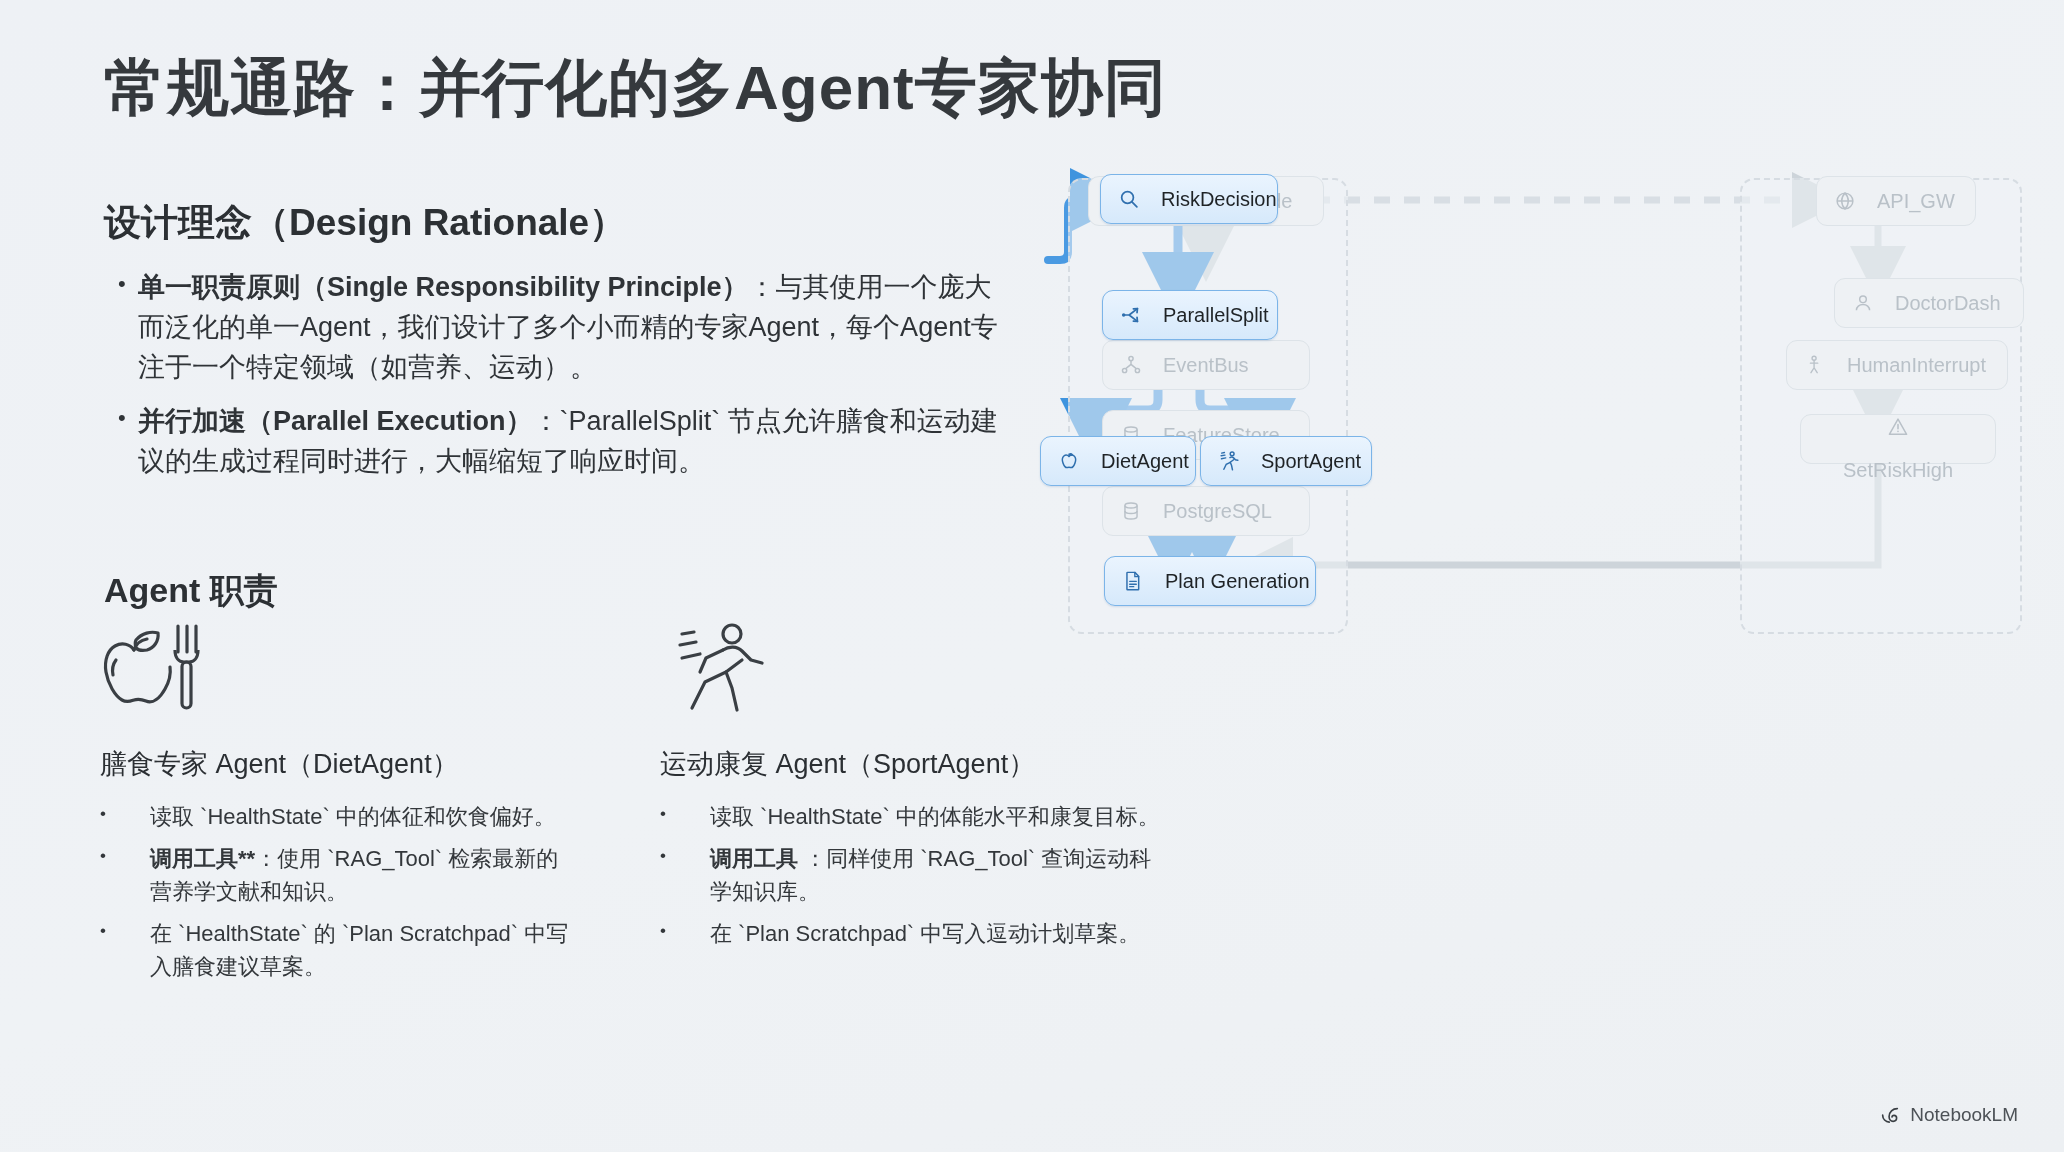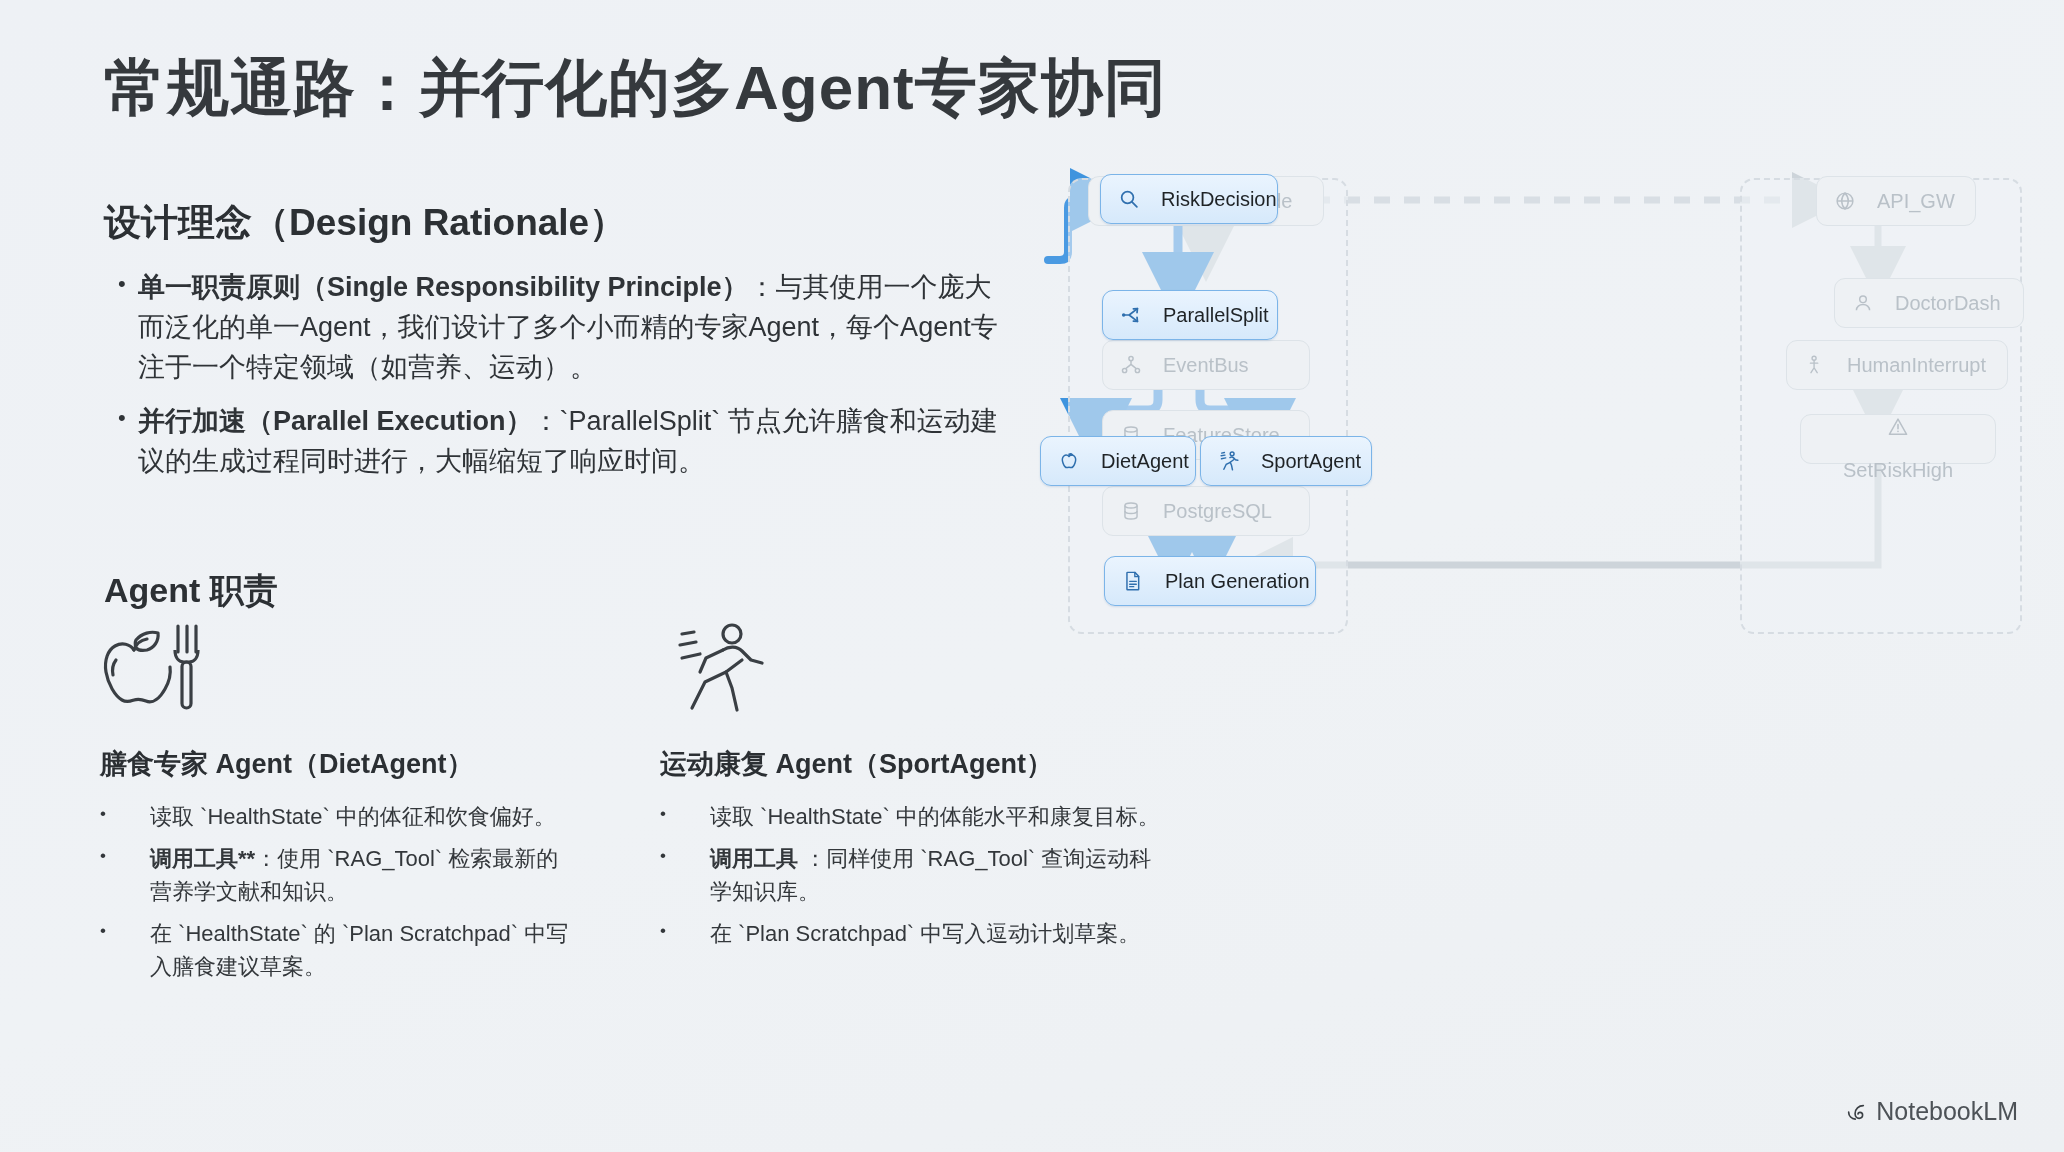--- a/index.html
+++ b/index.html
@@ -38,21 +38,21 @@
   }
   .bullet .btext{flex:1 1 auto;}
   .bullet b{font-weight:700;}
 
   
   .agent{position:absolute;top:620px;}
   #agent-diet{left:100px;width:470px;}
   #agent-sport{left:660px;width:500px;}
   .agent-icon{height:96px;margin-bottom:30px;}
   .agent-title{
-    font-size:27px;font-weight:700;color:#2b2f33;margin-bottom:18px;white-space:nowrap;
+    font-size:27px;font-weight:400;color:#2b2f33;margin-bottom:18px;white-space:nowrap;
   }
   .agent ul{list-style:none;margin:0;padding:0;}
   .agent li{
     display:flex;align-items:flex-start;
     font-size:22px;line-height:1.5;color:#33373b;margin-bottom:9px;
   }
   .agent li .dot{flex:0 0 auto;width:18px;font-size:17px;line-height:1.62;}
   .agent li .btext{flex:1 1 auto;margin-left:32px;}
   .agent li b{font-weight:700;text-align:right;}
 
@@ -79,21 +79,21 @@
     color:#1f2326;
     box-shadow:0 1px 2px rgba(60,110,170,.18);
   }
   .node .nicon{display:flex;align-items:center;justify-content:center;width:24px;height:24px;flex:0 0 auto;}
 
   svg{display:block;overflow:visible;}
 
   .footer{
     position:absolute;right:46px;bottom:26px;
     display:flex;align-items:center;gap:9px;
-    font-size:25px;color:#4d5257;font-weight:400;
+    font-size:19px;color:#4d5257;font-weight:400;
   }
 </style>
 </head>
 <body>
 
 <div class="slide">
 
   <div class="title">常规通路：并行化的多Agent专家协同</div>
 
   <div class="h2" id="h2-rationale">设计理念（Design Rationale）</div>

